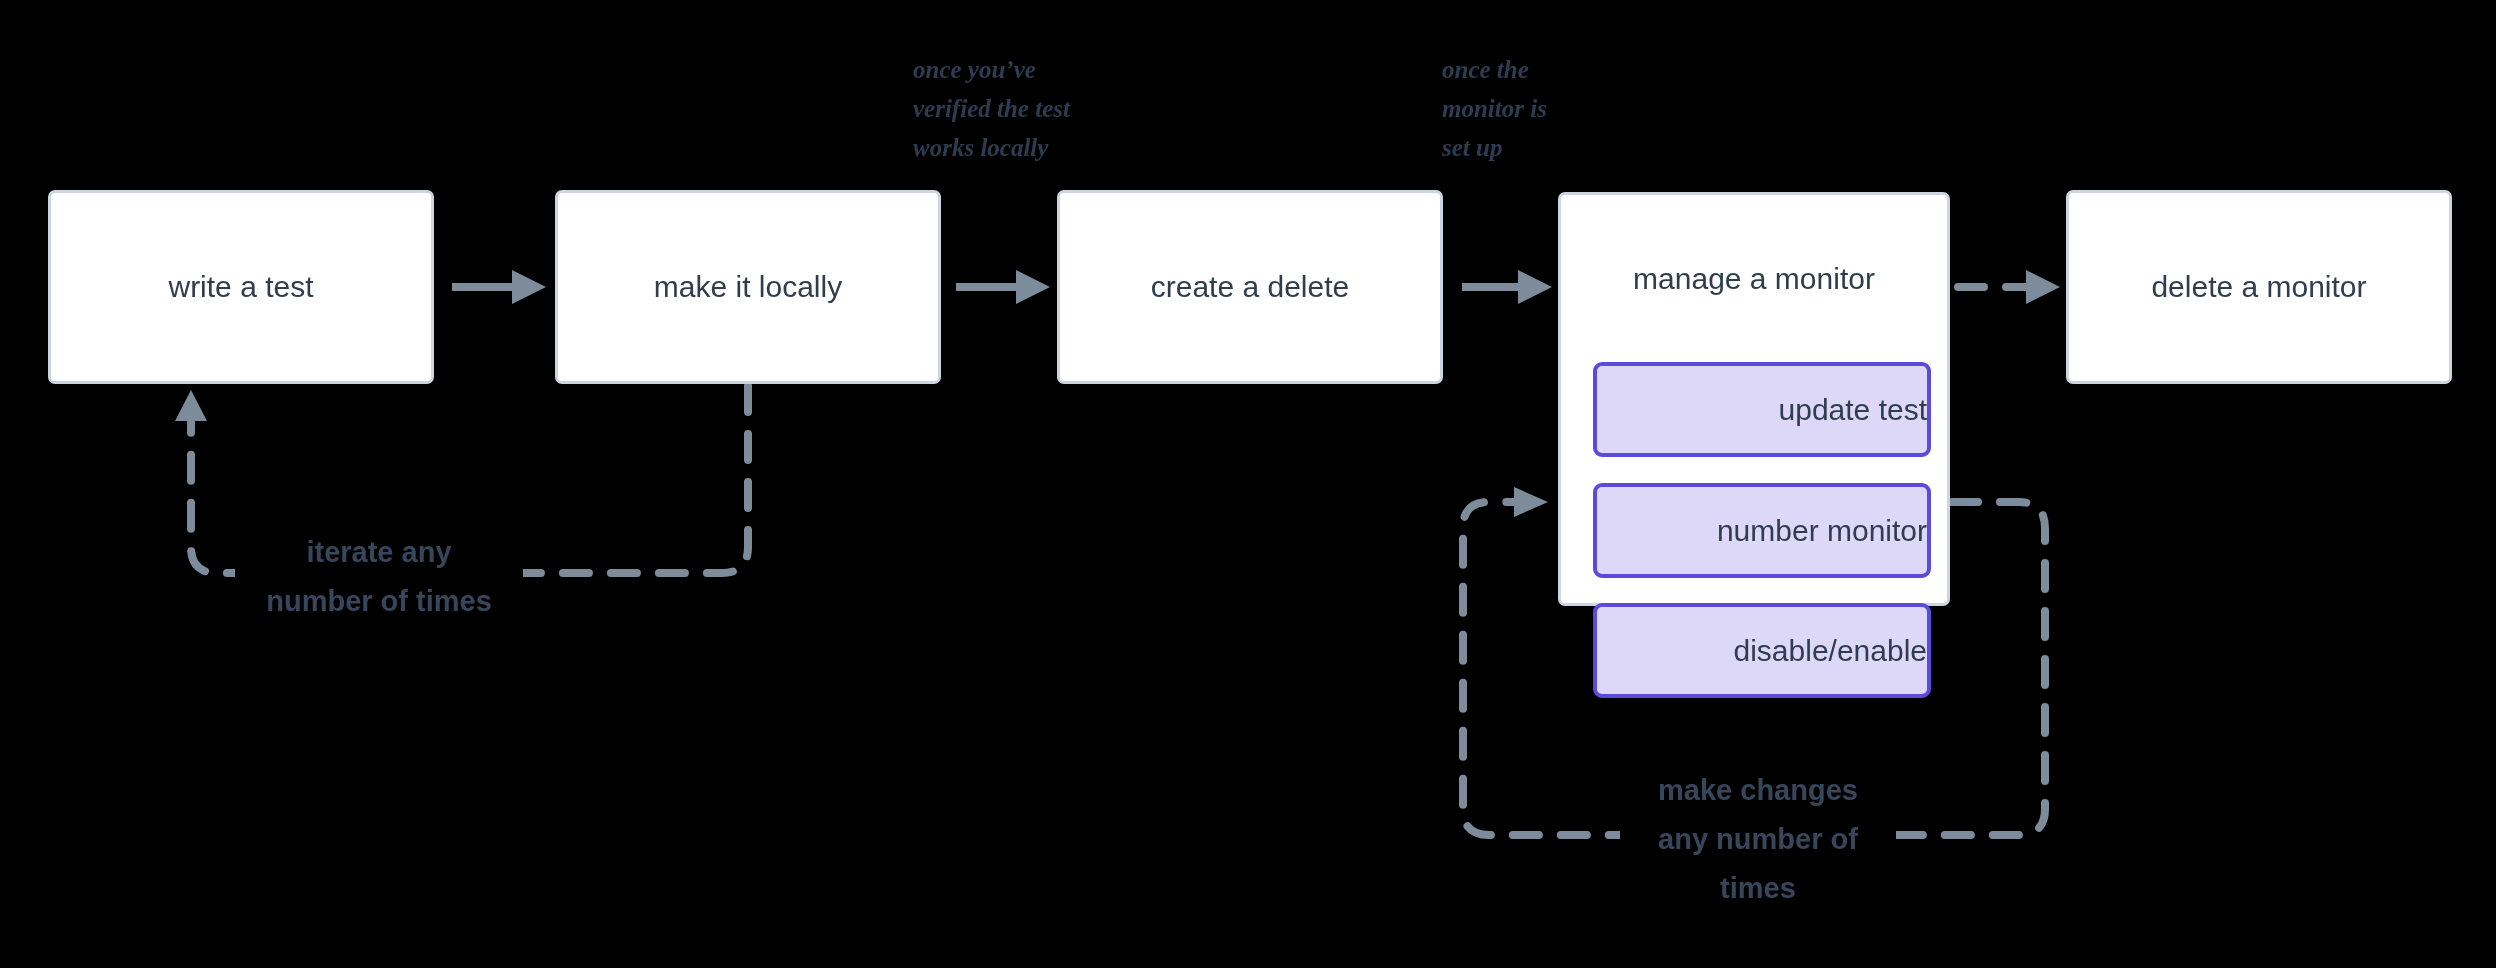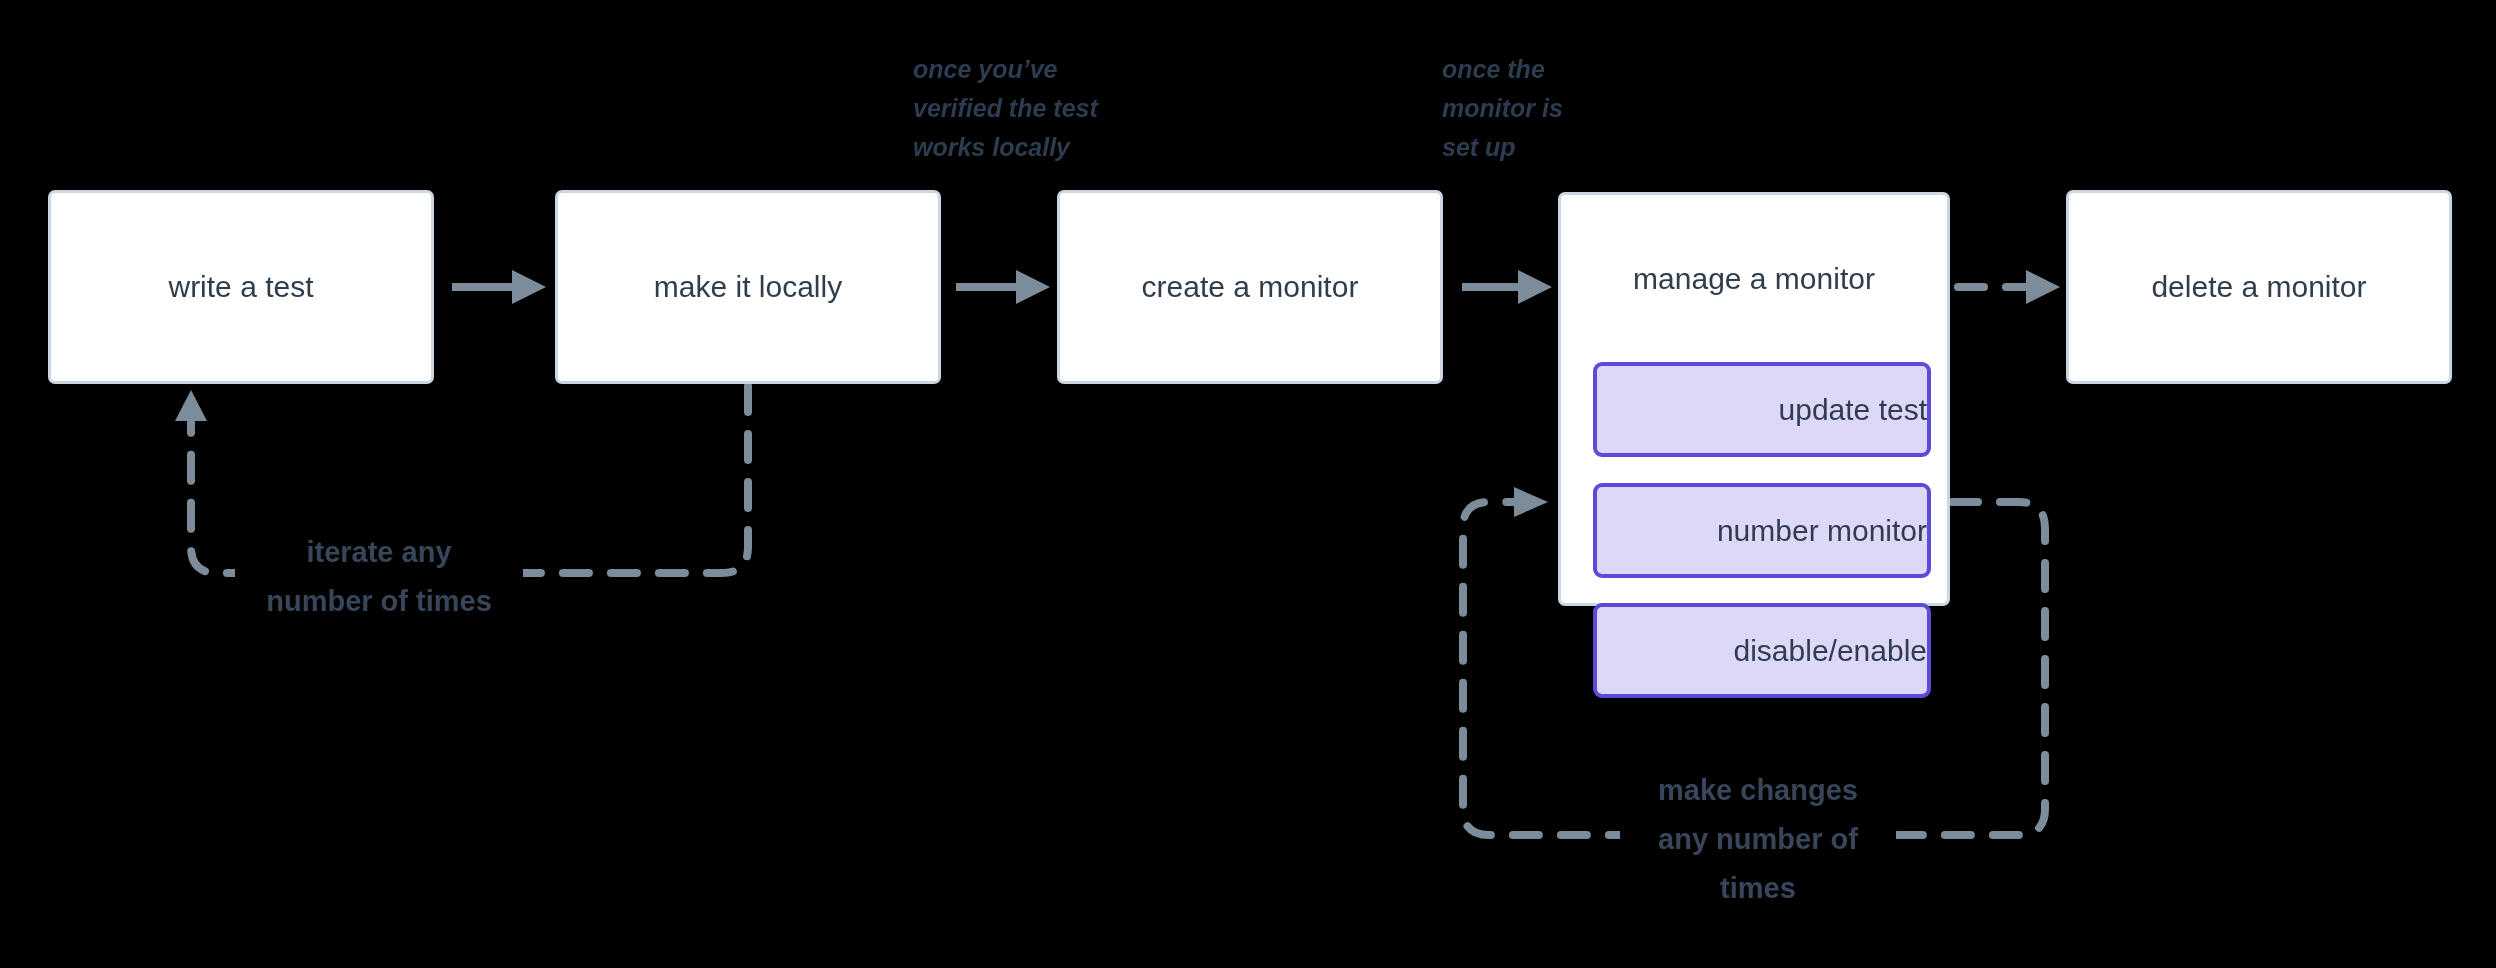--- a/index.html
+++ b/index.html
@@ -87,20 +87,21 @@
   #action-disable-enable { top: 408px; }
   .annotation {
     position: absolute;
     z-index: 2;
     white-space: pre-line;
     font-style: italic;
     font-weight: 600;
     font-size: 25px;
     line-height: 39px;
     color: var(--annotation-text, #2d3c50);
+    font-family: Liberation Serif, serif;
   }
   #ann-before-create { left: 913px;  top: 50px; }
   #ann-before-manage { left: 1442px; top: 50px; }
   .loop-label {
     position: absolute;
     z-index: 3;
     white-space: pre-line;
     text-align: center;
     font-weight: 700;
     font-size: 29px;
@@ -145,21 +146,21 @@
 
   <div class="node simple" id="node-write-test">
     <span>write a test</span>
   </div>
 
   <div class="node simple" id="node-test-locally">
     <span>make it locally</span>
   </div>
 
   <div class="node simple" id="node-create-monitor">
-    <span>create a monitor</span>
+    <span>create a delete</span>
   </div>
 
   <div class="node container" id="node-manage-monitor">
     <div class="container-title">
       <span>manage a monitor</span>
     </div>
     <div class="action" id="action-update-test">
       <span>update test</span>
     </div>
     <div class="action" id="action-update-monitor">

